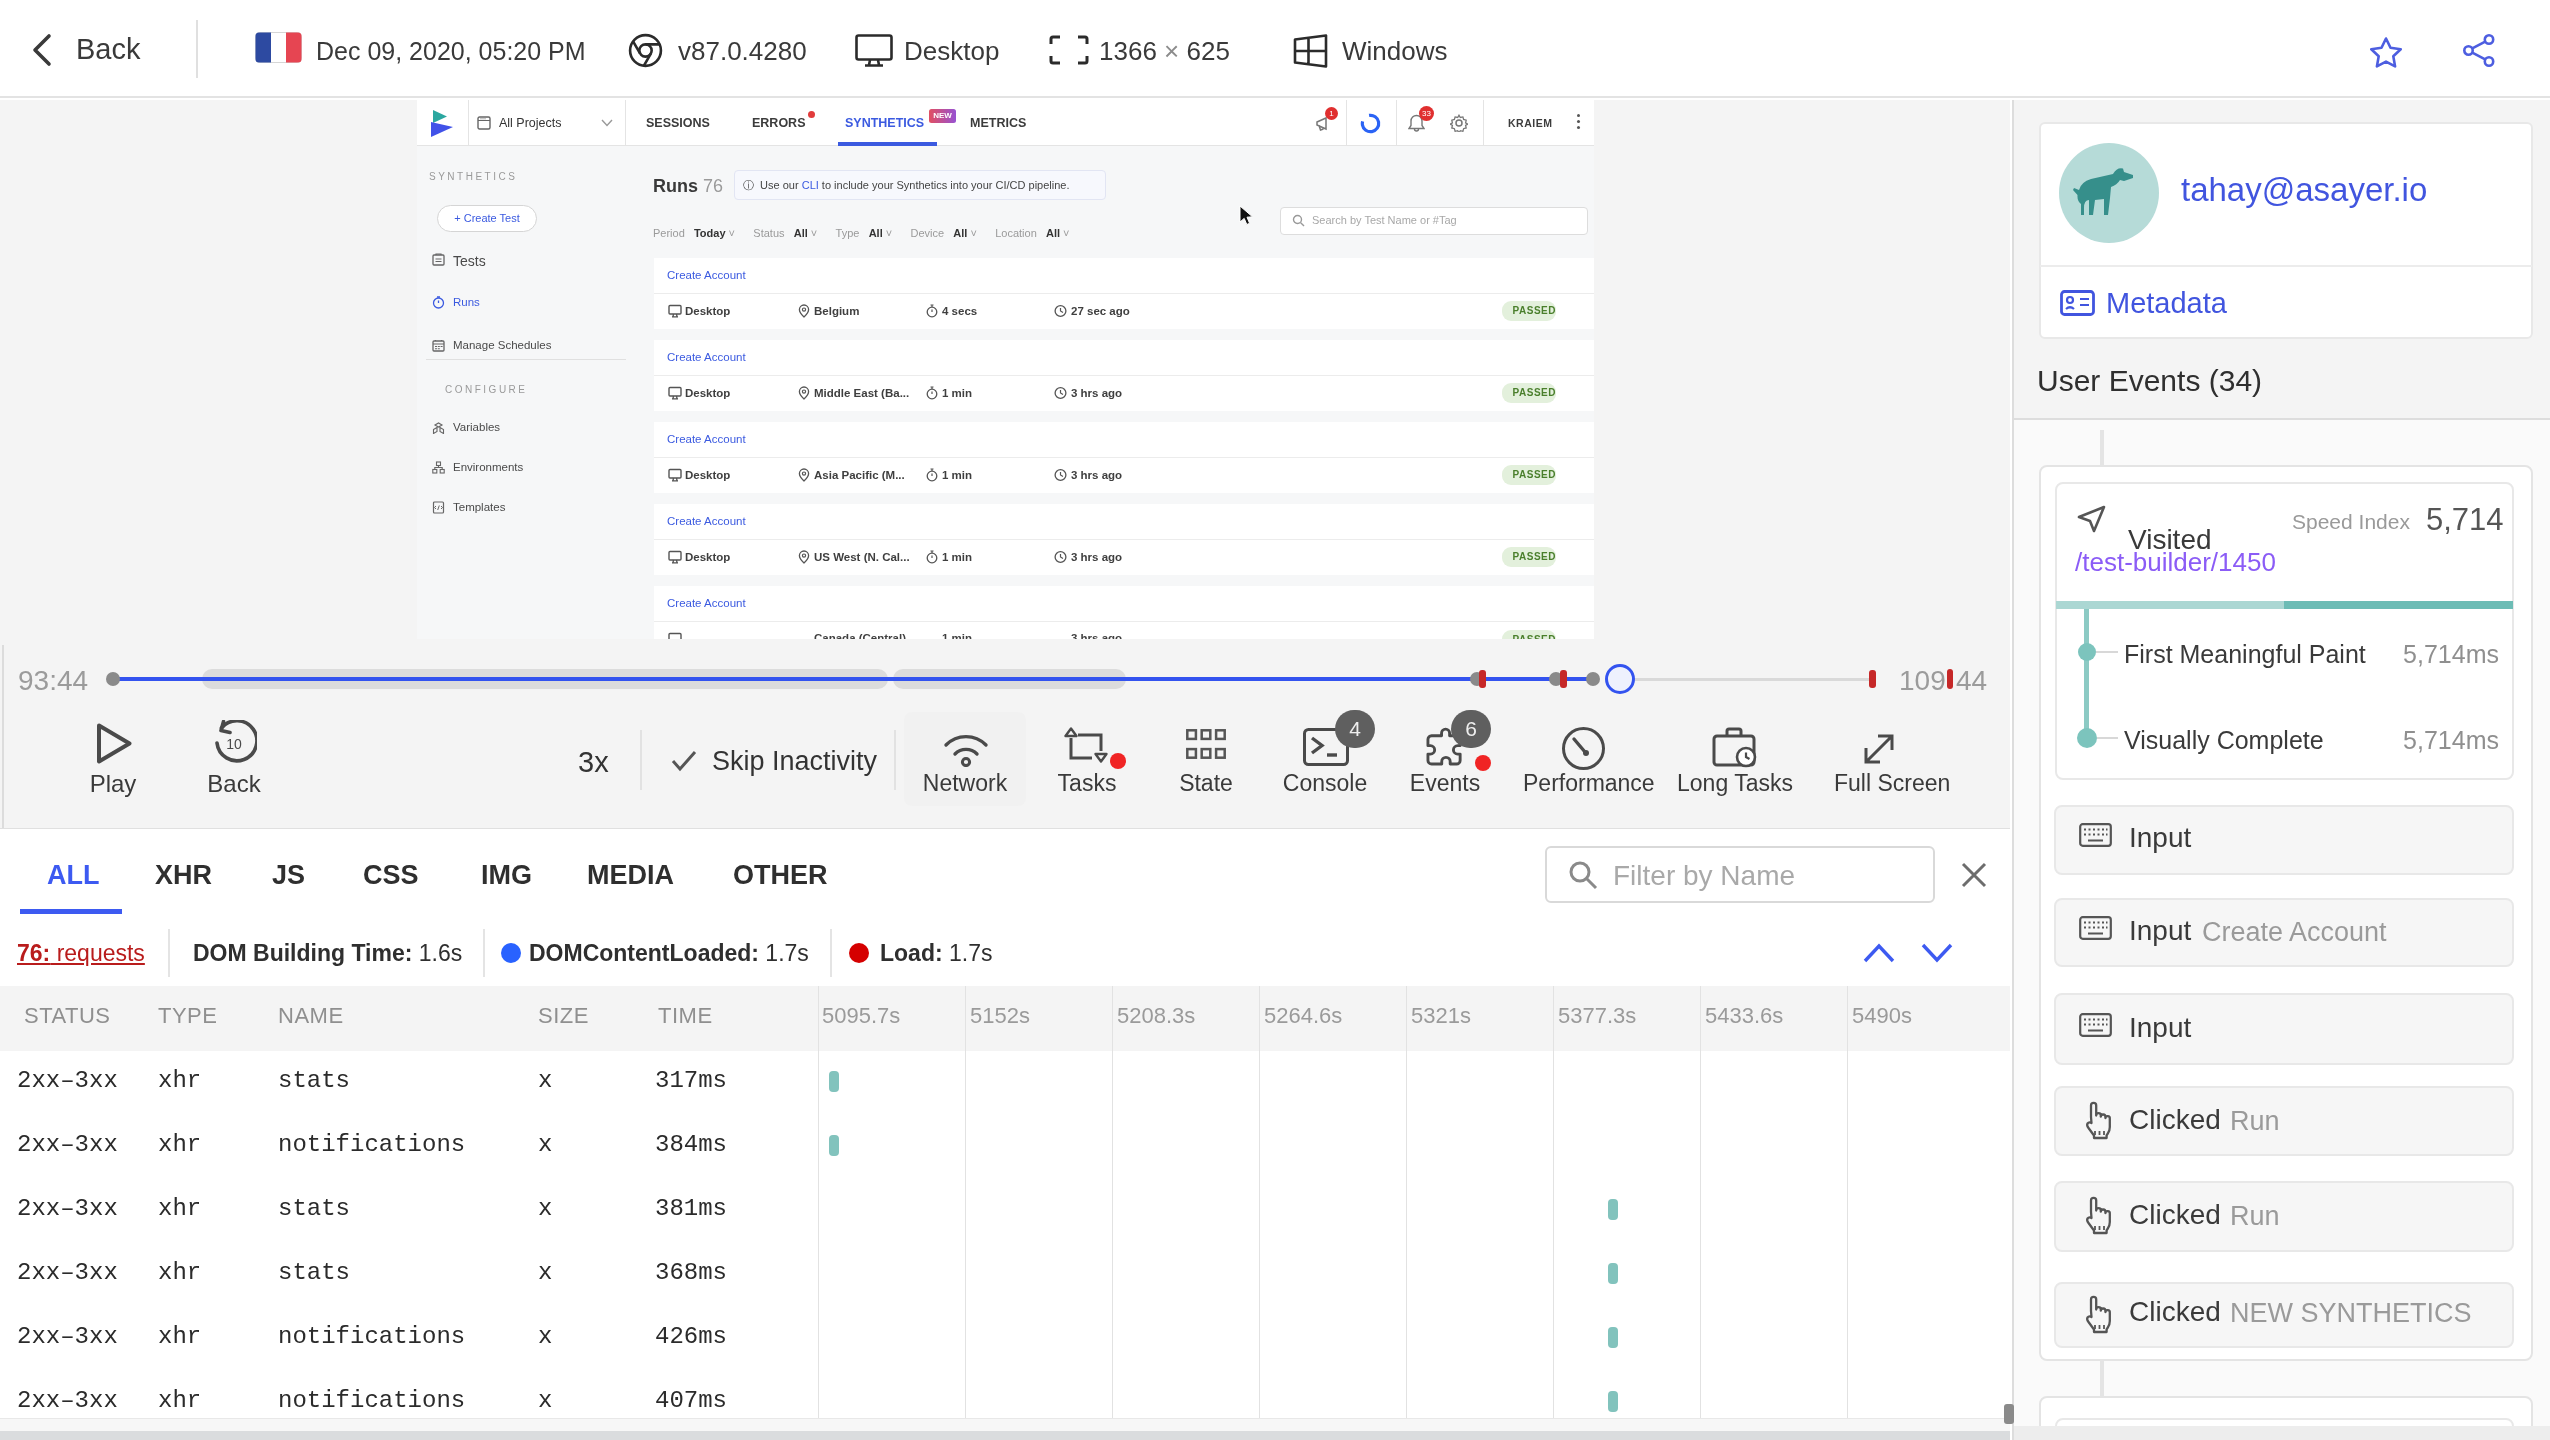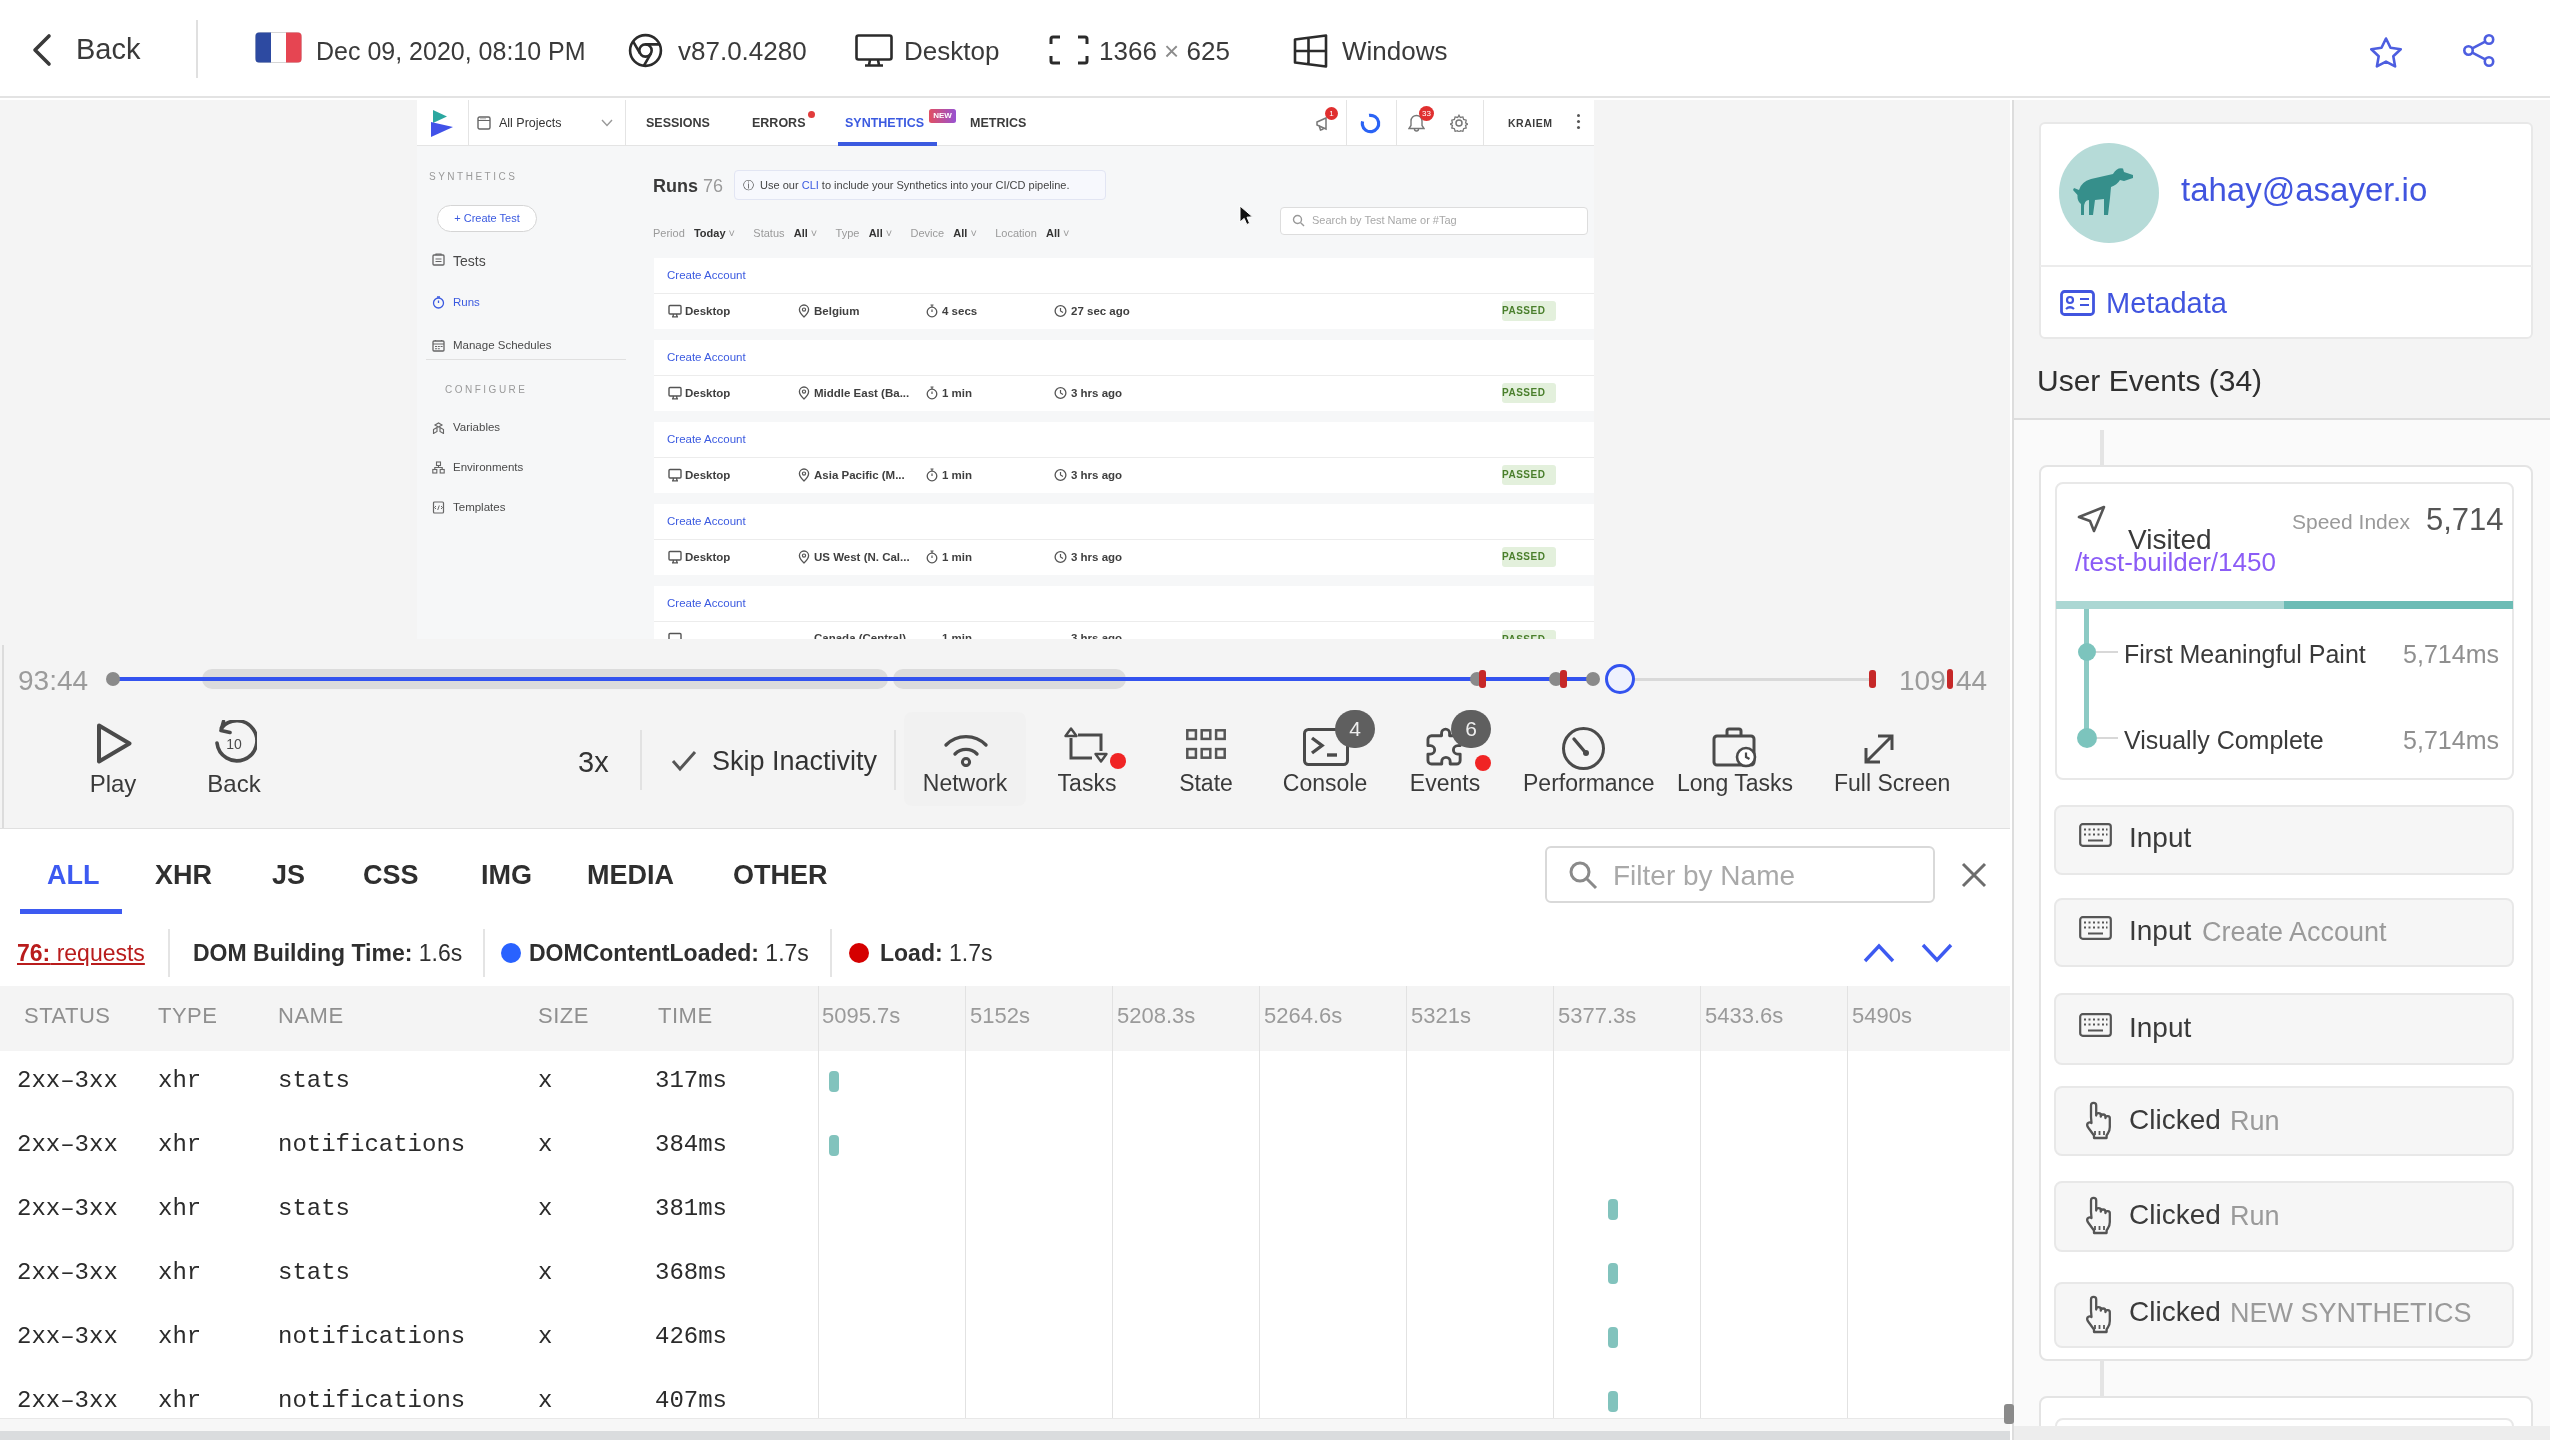--- a/index.html
+++ b/index.html
@@ -13,21 +13,21 @@
   .c1 { left:17px; } .c2 { left:158px; } .c3 { left:278px; } .c4 { left:538px; } .c5 { left:655px; }
   .bar { width:10px; height:21px; border-radius:4px; background:#82c3bd; }
   .ecard { left:40px; width:460px; background:#f6f6f6; border:2px solid #e8e8e8; border-radius:8px; }
   .rcard { left:237px; width:943px; height:71px; background:#fff; }
   .rcard .ca { position:absolute; left:13px; top:11px; font-size:11.5px; color:#3b5ae0; }
   .rcard .dv { position:absolute; left:0; top:35px; width:943px; height:1px; background:#ececec; }
   .rcard .ic { position:absolute; top:46px; width:14px; height:14px; }
   .rcard .mon { left:14px; } .rcard .pin { left:144px; width:12px;} .rcard .swatch { left:272px; width:12px;} .rcard .clock { left:400px; width:13px;}
   .rcard .dt { position:absolute; top:47px; font-size:11.5px; color:#3f3f3f; font-weight:bold; }
   .rcard .t1 { left:31px; } .rcard .t2 { left:160px; } .rcard .t3 { left:288px; } .rcard .t4 { left:417px; }
-  .rcard .passed { position:absolute; left:848px; top:43px; width:54px; height:20px; background:#e3f0dc; border-radius:3px; color:#4a7f2c; font-size:10px; font-weight:bold; text-align:left; line-height:20px; letter-spacing:0.5px; }
+  .rcard .passed { position:absolute; left:848px; top:43px; width:54px; height:20px; background:#e3f0dc; border-radius:9px; color:#4a7f2c; font-size:10px; font-weight:bold; text-align:right; line-height:20px; letter-spacing:0.5px; }
 </style>
 </head>
 <body>
 <div id="root">
 <svg width="0" height="0" style="position:absolute;">
   <defs>
     <g id="handicon">
       <path d="M9 17 V5.5 a2.6 2.6 0 0 1 5.2 0 V14 l0 1.5 a2.3 2.3 0 0 1 4.6 0 l0 1.2 a2.3 2.3 0 0 1 4.6 .2 l0 1.2 a2.2 2.2 0 0 1 4.4 .3 V27 q0 4 -2 6.5 l-1.2 1.8 V38 H12 v-2.5 L6.5 28 Q4.5 25.5 5.5 23.5 q1.5-2 4-0.5 z" fill="none" stroke="#555" stroke-width="2.3" stroke-linejoin="round"></path>
       <path d="M13 31 v4 M17.5 31 v4 M22 31 v4" stroke="#555" stroke-width="1.8"></path>
     </g>
@@ -38,21 +38,21 @@
     <svg class="abs" style="left:28px;top:33px;" width="26" height="34" viewBox="0 0 26 34">
         <path d="M21 3 L7 17 L21 31" fill="none" stroke="#3a3a3a" stroke-width="3.6" stroke-linecap="round" stroke-linejoin="round"></path>
       </svg>
     <div class="abs" style="left:76px;top:33px;font-size:29px;color:#3a3a3a;">Back</div>
     <div class="abs" style="left:196px;top:20px;width:2px;height:58px;background:#e0e0e0;"></div>
     <svg class="abs" style="left:255px;top:32px;" width="47" height="31" viewBox="0 0 47 31">
         <rect x="0.5" y="0.5" width="46" height="30" rx="4" fill="#fff" stroke="#d6d6d6"></rect>
         <path d="M4 .5 h12 v30 H4 a3.5 3.5 0 0 1 -3.5-3.5 v-23 A3.5 3.5 0 0 1 4 .5z" fill="#2d4aa1"></path>
         <path d="M31 .5 h12 a3.5 3.5 0 0 1 3.5 3.5 v23 a3.5 3.5 0 0 1 -3.5 3.5 H31z" fill="#e64552"></path>
       </svg>
-    <div class="abs" style="left:316px;top:37px;font-size:25px;color:#3a3a3a;">Dec 09, 2020, 08:10 PM</div>
+    <div class="abs" style="left:316px;top:37px;font-size:25px;color:#3a3a3a;">Dec 09, 2020, 05:20 PM</div>
     <svg class="abs" style="left:627px;top:32px;" width="37" height="37" viewBox="0 0 24 24">
       <circle cx="12" cy="12" r="10" fill="none" stroke="#2b2b2b" stroke-width="1.7"></circle>
       <circle cx="12" cy="12" r="4" fill="none" stroke="#2b2b2b" stroke-width="1.7"></circle>
       <path d="M21.17 8 H12 M3.95 6.06 L8.54 14 M10.88 21.94 L15.46 14" fill="none" stroke="#2b2b2b" stroke-width="1.7"></path>
     </svg>
     <div class="abs" style="left:678px;top:36px;font-size:26px;color:#3a3a3a;">v87.0.4280</div>
     <svg class="abs" style="left:855px;top:34px;" width="38" height="33" viewBox="0 0 38 33">
       <rect x="1.5" y="1.5" width="35" height="24" rx="2" fill="none" stroke="#2b2b2b" stroke-width="2.6"></rect>
       <path d="M15 26 L14 31 M23 26 L24 31 M10 31.5 H28" stroke="#2b2b2b" stroke-width="2.6" fill="none"></path>
     </svg>

